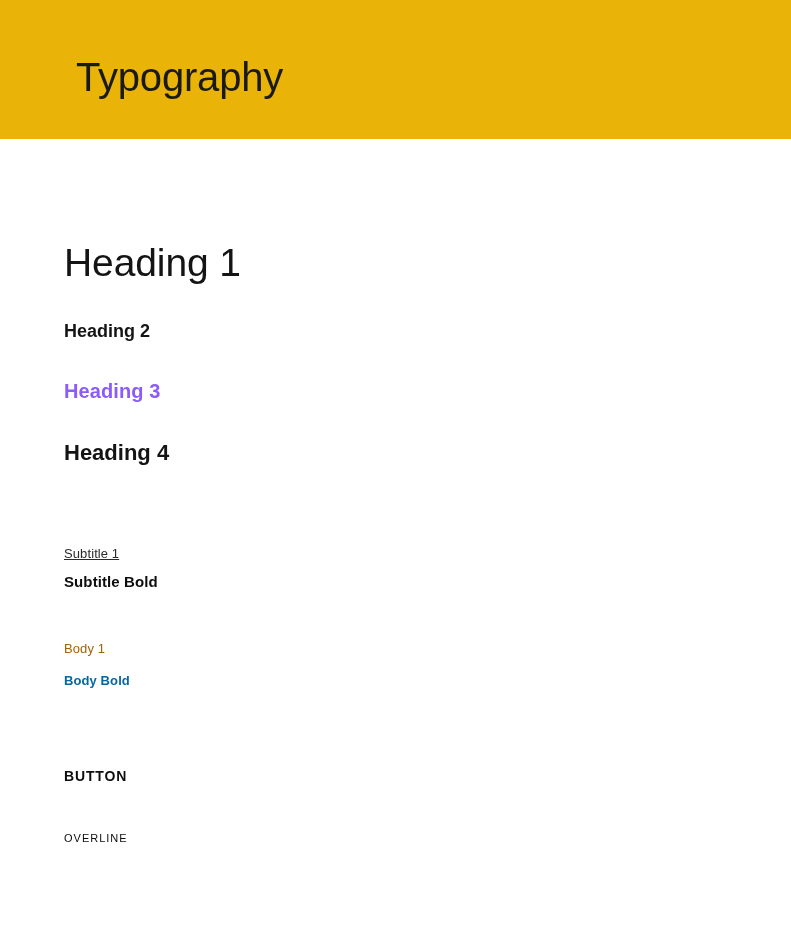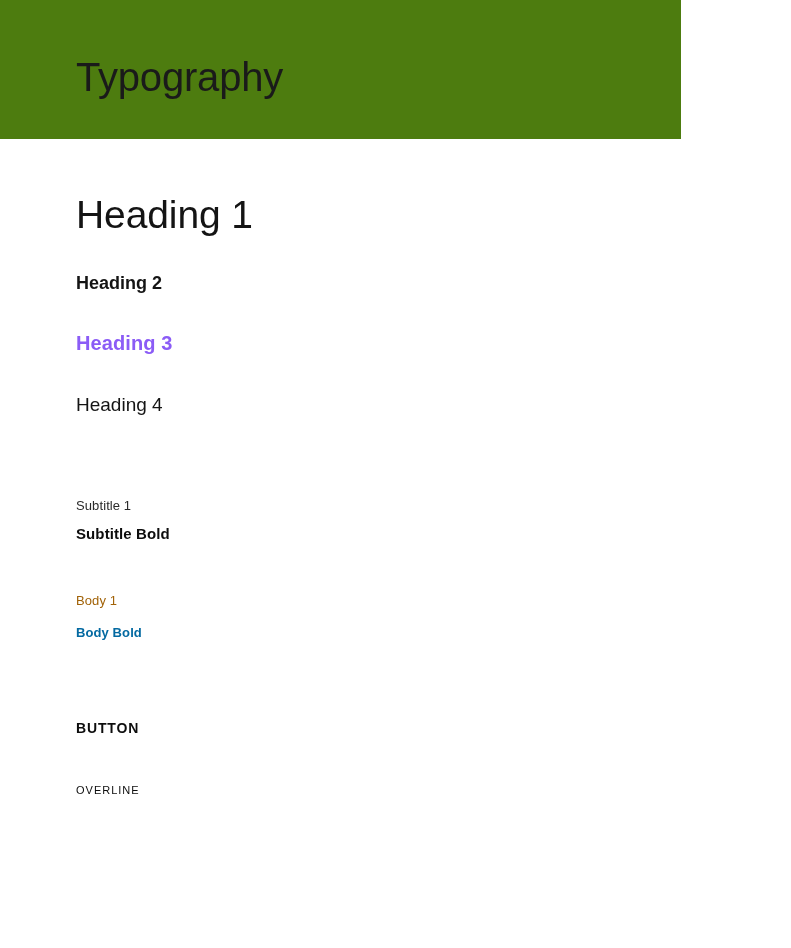--- a/index.html
+++ b/index.html
@@ -21,23 +21,23 @@
     width: 791px;
     height: 948px;
     background: #ffffff;
   }
 
   
   .header-band {
     position: absolute;
     top: 0;
     left: 0;
-    width: 681px;
+    width: 791px;
     height: 139px;
-    background: #4d7c0f;
+    background: #eab308;
   }
   .header-title {
     position: absolute;
     left: 76px;
     top: 53px;
     font-size: 40px;
     font-weight: 300;
     line-height: 48px;
     letter-spacing: -0.2px;
     color: #1a1a1a;
@@ -46,23 +46,24 @@
 
   
   .specimens {
     position: absolute;
     left: 0;
     top: 139px;
     width: 791px;
   }
   .spec {
     position: absolute;
-    left: 76px;
+    left: 64px;
     white-space: nowrap;
     color: #121212;
+    margin-top: 48px;
   }
 
   .spec-h1 {
     top: 53px;
     font-size: 39px;
     font-weight: 400;
     line-height: 46px;
     letter-spacing: -0.1px;
     color: #141414;
   }
@@ -77,34 +78,35 @@
   .spec-h3 {
     top: 192px;
     font-size: 20px;
     font-weight: 700;
     line-height: 25px;
     letter-spacing: 0.1px;
     color: #8b5cf6;
   }
   .spec-h4 {
     top: 254px;
-    font-size: 19px;
-    font-weight: 400;
+    font-size: 22px;
+    font-weight: 700;
     line-height: 24px;
     letter-spacing: 0px;
     color: #141414;
   }
 
   .spec-subtitle1 {
     top: 358px;
     font-size: 13px;
     font-weight: 400;
     line-height: 18px;
     letter-spacing: 0.1px;
     color: #2a2a2a;
+    text-decoration: underline;
   }
   .spec-subtitle-bold {
     top: 386px;
     font-size: 15px;
     font-weight: 700;
     line-height: 18px;
     letter-spacing: 0.1px;
     color: #0d0d0d;
   }
 

